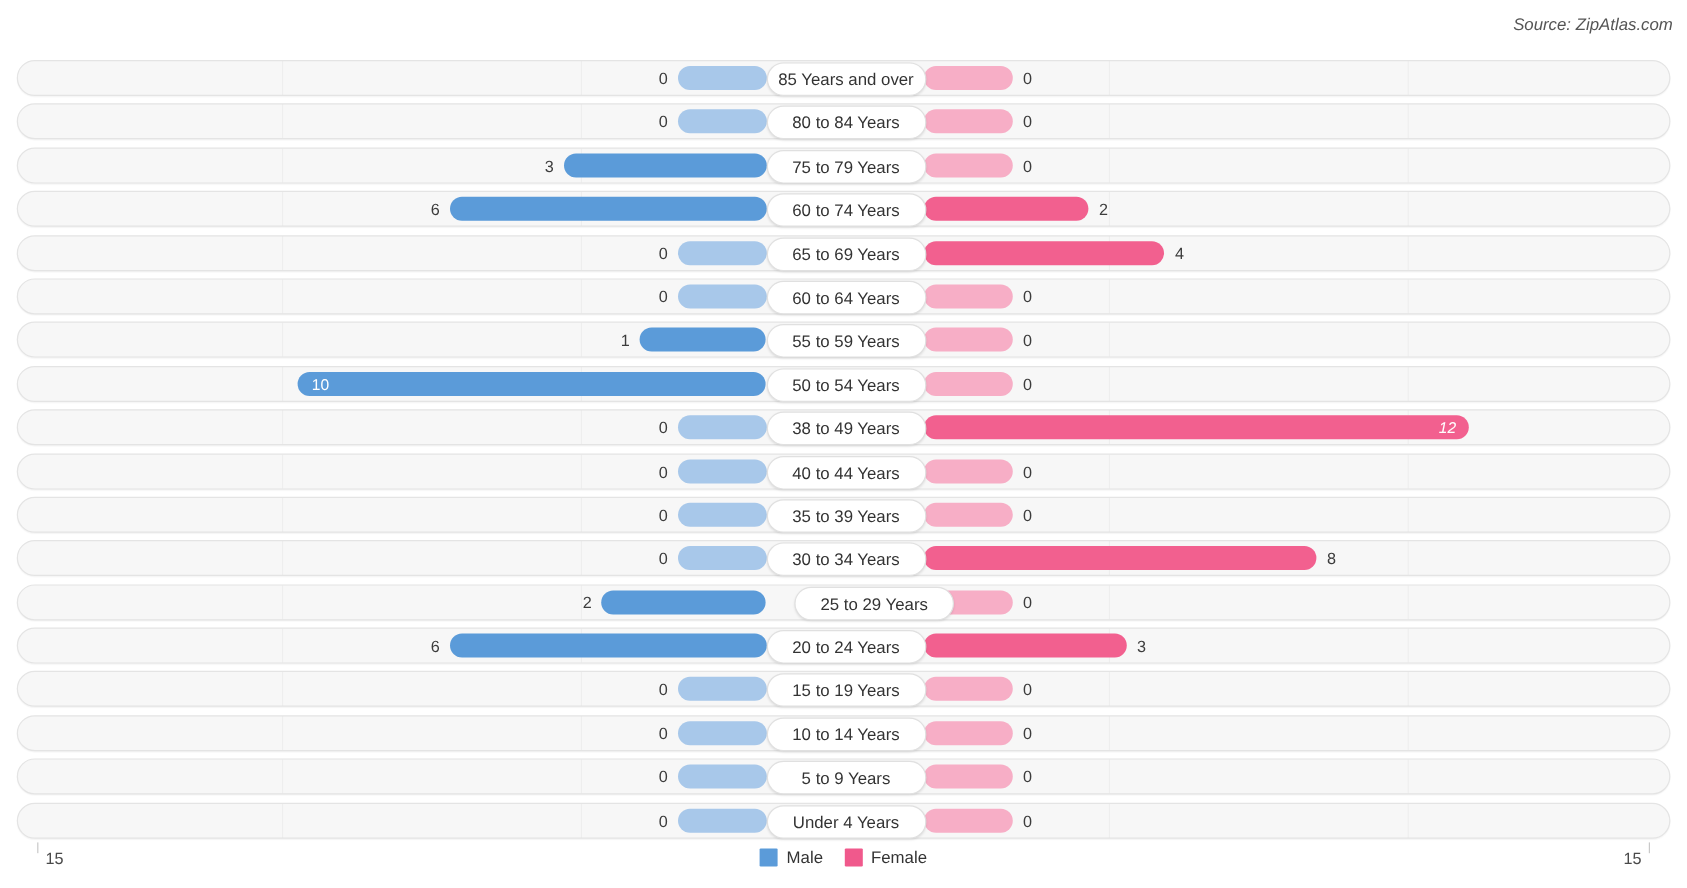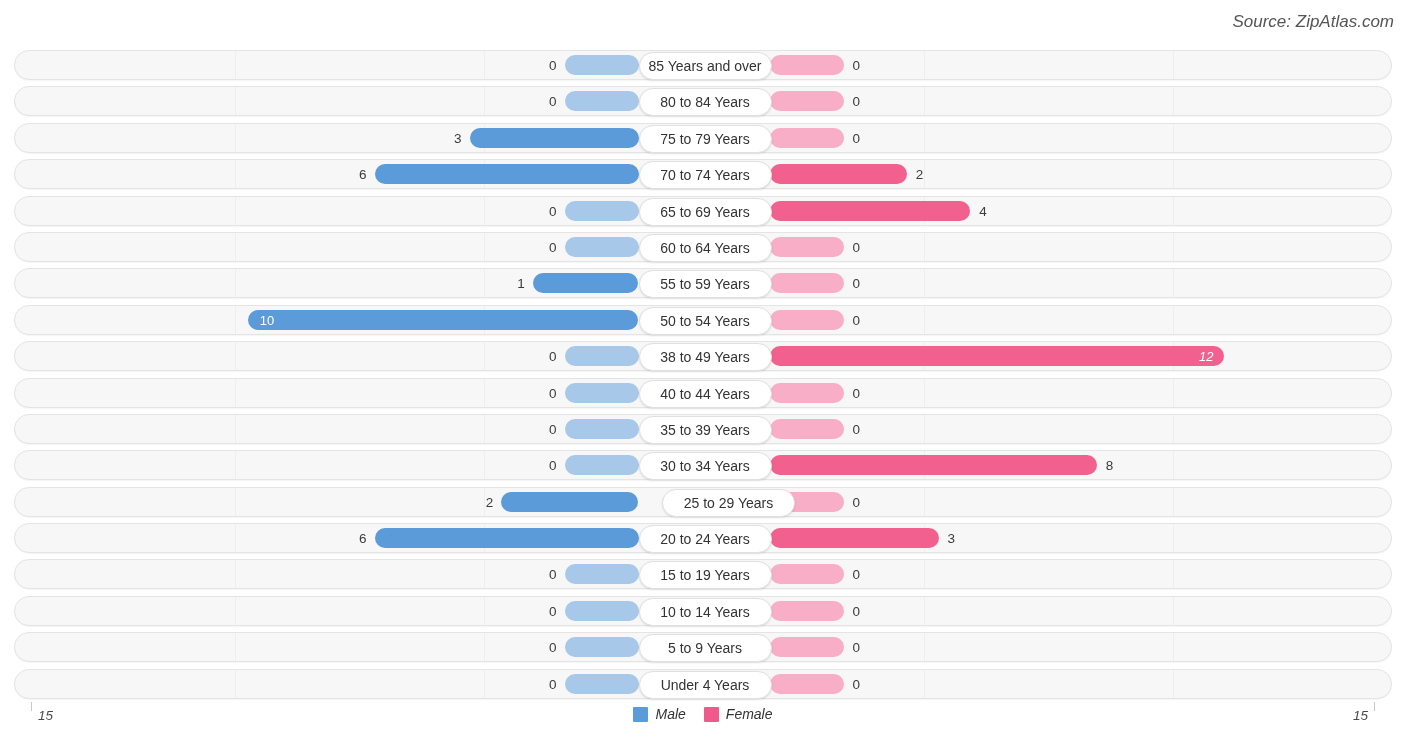--- a/index.html
+++ b/index.html
@@ -30,21 +30,21 @@
     top: 10px;
     font-size: 19px;
     letter-spacing: .3px;
     color: #3d3d3d;
     white-space: nowrap;
   }
   .source {
     position: absolute;
     right: 12px;
     top: 12px;
-    font-size: 17px;
+    font-size: 14px;
     font-style: italic;
     color: #555555;
     white-space: nowrap;
   }
 
   
   .chart {
     position: absolute;
     left: 0;
     top: 46px;
@@ -118,21 +118,20 @@
     z-index: 5;
   }
 
   
   .footer {
     position: absolute;
     left: 0;
     top: 702px;
     width: 1406px;
     height: 38px;
-    font-style: italic;
   }
   .axis-tick {
     position: absolute;
     top: 6px;
     font-size: 13.5px;
     color: #4a4a4a;
   }
   .axis-tick.left  { left: 38px; }
   .axis-tick.right { right: 38px; }
   .axis-cap {
@@ -210,21 +209,21 @@
       </div>
       <div class="row">
         <div class="gridline" style="left: 220.48px;"></div>
         <div class="gridline" style="left: 468.52px;"></div>
         <div class="gridline" style="left: 909.48px;"></div>
         <div class="gridline" style="left: 1157.52px;"></div>
         <div class="bar male" style="left: 359.5px; width: 264px; background: rgb(91, 155, 217);"></div>
         <div class="bar-value left" style="left: 307.5px; width: 44px;">6</div>
         <div class="bar female" style="left: 754.5px; width: 137.333px; background: rgb(242, 96, 143);"></div>
         <div class="bar-value right" style="left: 900.833px; width: 44px;">2</div>
-        <div class="age-pill" style="left: 623.5px; width: 131px;">70 to 74 Years</div>
+        <div class="age-pill" style="left: 623.5px; width: 131px;">60 to 74 Years</div>
       </div>
       <div class="row">
         <div class="gridline" style="left: 220.48px;"></div>
         <div class="gridline" style="left: 468.52px;"></div>
         <div class="gridline" style="left: 909.48px;"></div>
         <div class="gridline" style="left: 1157.52px;"></div>
         <div class="bar male" style="left: 549.5px; width: 74px; background: rgb(168, 200, 234);"></div>
         <div class="bar-value left" style="left: 497.5px; width: 44px;">0</div>
         <div class="bar female" style="left: 754.5px; width: 200.667px; background: rgb(242, 96, 143);"></div>
         <div class="bar-value right" style="left: 964.167px; width: 44px;">4</div>

